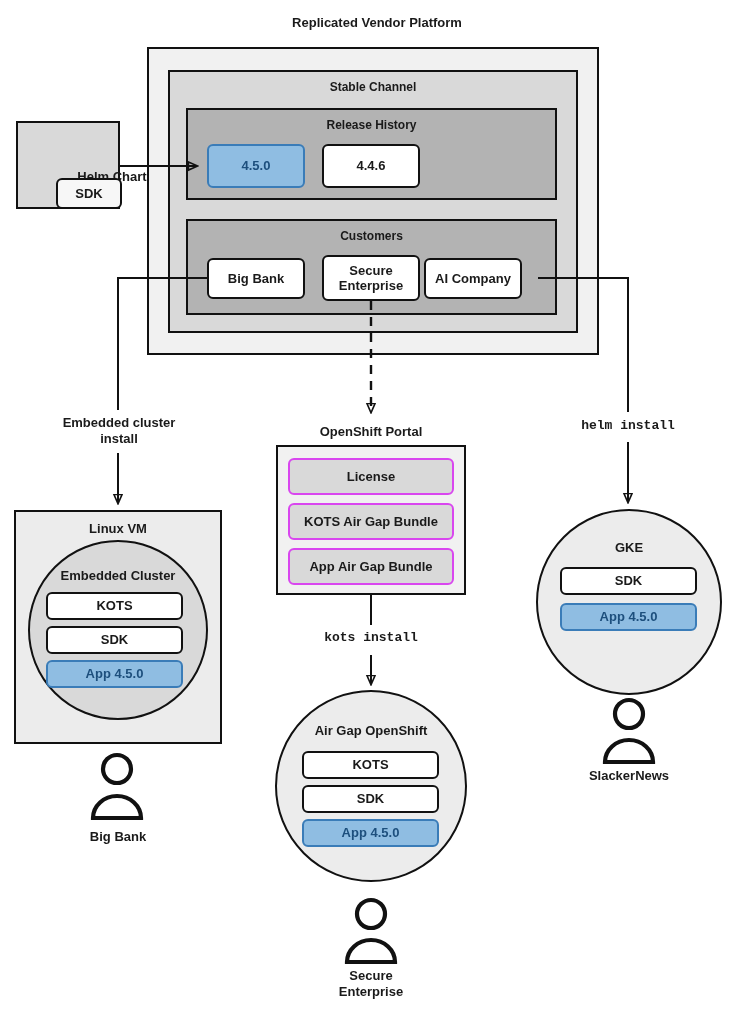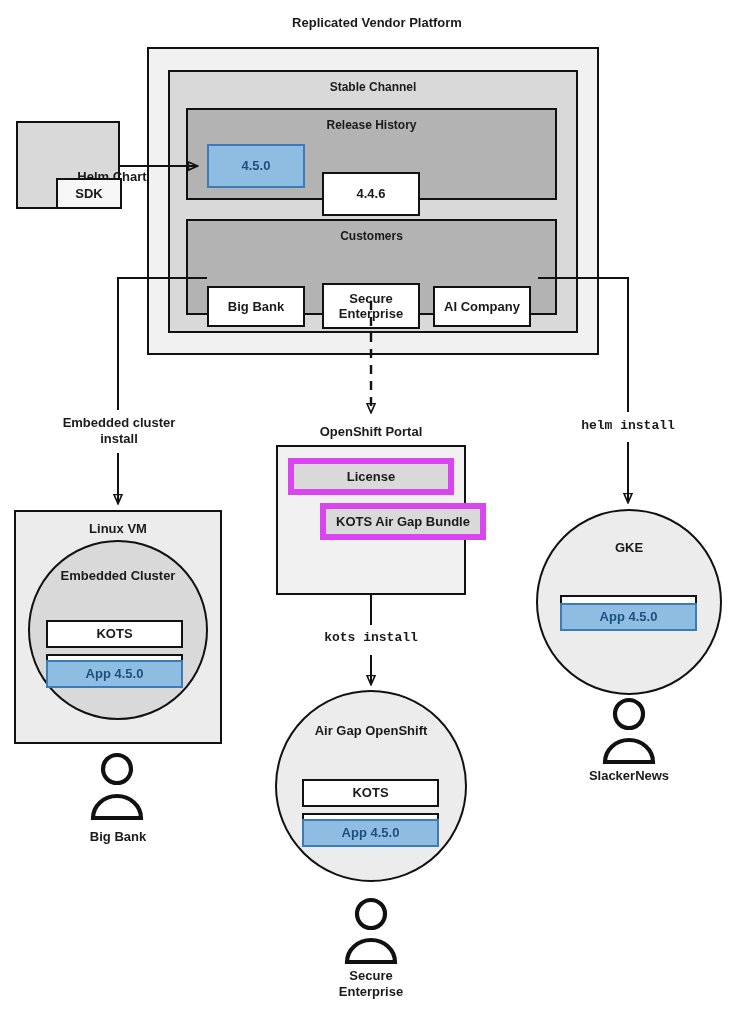--- a/index.html
+++ b/index.html
@@ -11,31 +11,31 @@
   .txt{position:absolute;text-align:center;font-weight:bold;line-height:1.22;
        color:#1a1a1a;white-space:pre-line;}
   .t13{font-size:13px;}
   .mono{font-family:Liberation Mono, monospace;font-size:13px;font-weight:bold;letter-spacing:0px;}
 
   
   .panel{position:absolute;box-sizing:border-box;border:2px solid #111;}
   .lvl0{background:#f1f1f1;}
   .lvl1{background:#d9d9d9;}
   .lvl2{background:#b3b3b3;}
-  .boxwhite{background:#ffffff;border:2px solid #111;margin-top:28px;}
-  .boxgrey{background:#d9d9d9;border:6px solid #d946ef;}
+  .boxwhite{background:#ffffff;border:2px solid #111;}
+  .boxgrey{background:#d9d9d9;border:2px solid #d946ef;}
   .boxblue{background:#8fbde2;border:2px solid #3a7cb8;}
   .boxblue .lbl,.bluetext{color:#1d4f7d;}
 
   .panel-title{position:absolute;left:0;right:0;text-align:center;
                font-weight:bold;font-size:12px;color:#1a1a1a;}
 
   .cellbox{position:absolute;box-sizing:border-box;display:flex;
            align-items:center;justify-content:center;text-align:center;
-           font-weight:bold;font-size:13px;line-height:1.18;}
+           font-weight:bold;font-size:13px;line-height:1.18;border-radius:6px;}
 
   
   .circle{position:absolute;box-sizing:border-box;border:2.5px solid #111;
           border-radius:50%;}
   .circ-grey{background:#d9d9d9;}
   .circ-light{background:#ececec;}
 
   
   svg.overlay{position:absolute;left:0;top:0;width:734px;height:1026px;
               pointer-events:none;}
@@ -68,21 +68,21 @@
   <div class="panel lvl2" style="left:186px;top:219px;width:371px;height:96px;"></div>
   <div class="panel-title" style="left:186px;width:371px;top:229px;">Customers</div>
 
   <div class="cellbox boxwhite" style="left:207px;top:258px;width:98px;height:41px;">
     <span>Big Bank</span>
   </div>
   <div class="cellbox boxwhite" style="left:322px;top:255px;width:98px;height:46px;white-space:pre-line;">
     <span>Secure
 Enterprise</span>
   </div>
-  <div class="cellbox boxwhite" style="left:433px;top:258px;width:98px;height:41px;">
+  <div class="cellbox boxwhite" style="left:424px;top:258px;width:98px;height:41px;">
     <span>AI Company</span>
   </div>
 
   <div class="panel" style="left:16px;top:121px;width:104px;height:88px;background:#d9d9d9;"></div>
   <div class="txt t13" style="left:16px;top:169px;width:104px;margin-left:44px;">Helm Chart</div>
   <div class="cellbox" style="left:56px;top:178px;width:66px;height:31px;background:#f7f7f7;border:2px solid #111;">
     <span>SDK</span>
   </div>
 
   <div class="txt t13" style="left:43px;top:415px;width:152px;">Embedded cluster
@@ -91,22 +91,25 @@
   <div class="txt mono" style="left:295px;top:630px;width:152px;">kots install</div>
 
   <div class="txt mono" style="left:552px;top:418px;width:152px;">helm install</div>
 
   <div class="txt t13" style="left:295px;top:424px;width:152px;">OpenShift Portal</div>
   <div class="panel lvl0" style="left:276px;top:445px;width:190px;height:150px;"></div>
 
   <div class="cellbox boxgrey" style="left:288px;top:458px;width:166px;height:37px;">
     <span>License</span>
   </div>
-  <div class="cellbox boxgrey" style="left:288px;top:503px;width:166px;height:37px;margin-left:32px;">
+  <div class="cellbox boxgrey" style="left:288px;top:503px;width:166px;height:37px;">
     <span>KOTS Air Gap Bundle</span>
+  </div>
+  <div class="cellbox boxgrey" style="left:288px;top:548px;width:166px;height:37px;">
+    <span>App Air Gap Bundle</span>
   </div>
 
   <div class="panel" style="left:14px;top:510px;width:208px;height:234px;background:#ececec;"></div>
   <div class="txt t13" style="left:14px;top:521px;width:208px;">Linux VM</div>
   <div class="circle circ-grey" style="left:28px;top:540px;width:180px;height:180px;"></div>
   <div class="txt t13" style="left:28px;top:568px;width:180px;">Embedded Cluster</div>
 
   <div class="cellbox boxwhite" style="left:46px;top:592px;width:137px;height:28px;">
     <span>KOTS</span>
   </div>

